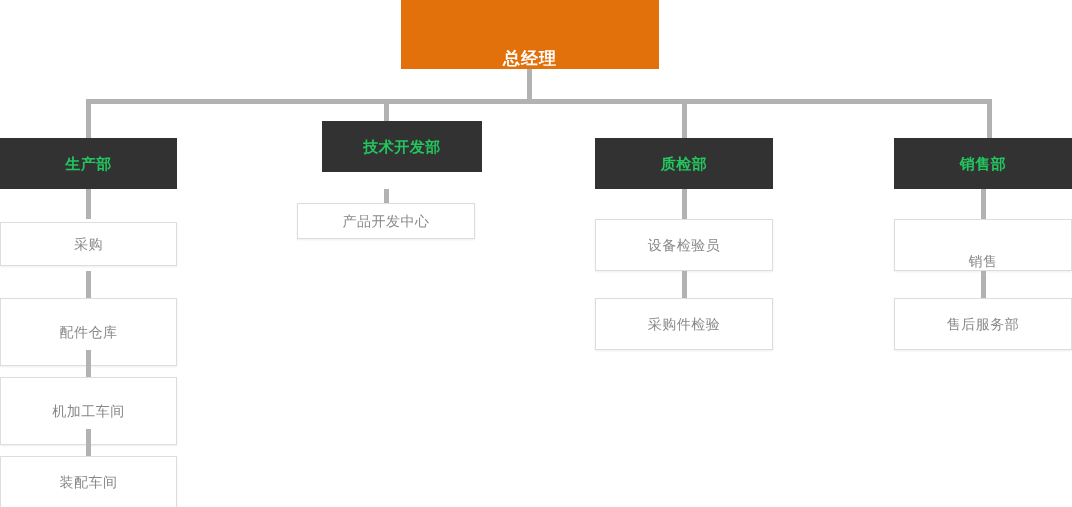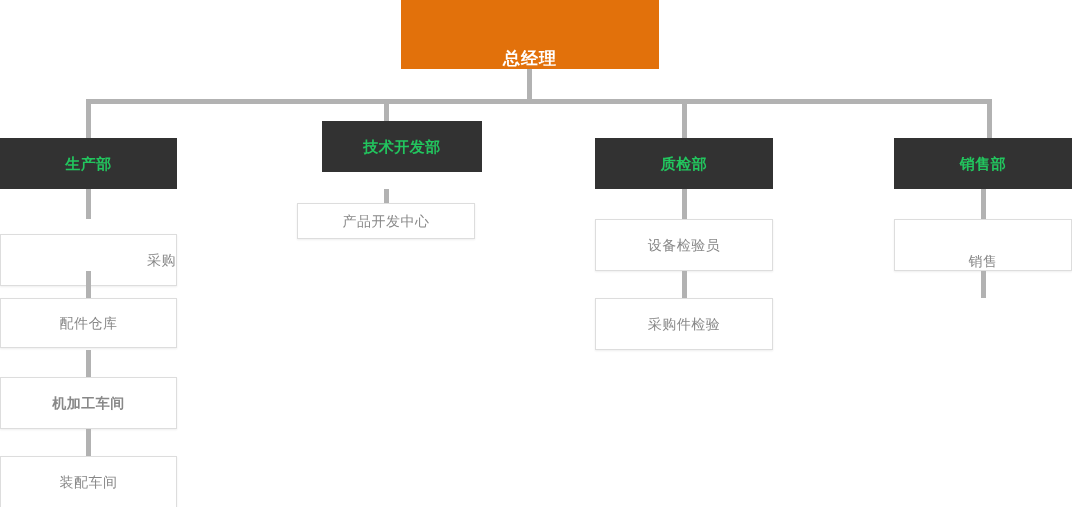--- a/index.html
+++ b/index.html
@@ -90,33 +90,33 @@
   <div class="conn-v" style="left:384px; top:99px; height:39px;"></div>
   <div class="conn-v" style="left:682px; top:99px; height:39px;"></div>
   <div class="conn-v" style="left:987px; top:99px; height:39px;"></div>
 
   <div class="node node-dept" style="left:0px; top:138px; width:177px; height:51px;">
     <span>生产部</span>
   </div>
 
   <div class="conn-v" style="left:86px; top:189px; height:30px;"></div>
 
-  <div class="node node-sub" style="left:0px; top:234px; width:177px; height:52px;justify-content:flex-end;">
+  <div class="node node-sub" style="left:0px; top:222px; width:177px; height:44px;">
     <span>采购</span>
   </div>
 
   <div class="conn-v" style="left:86px; top:271px; height:27px;"></div>
 
-  <div class="node node-sub" style="left:0px; top:298px; width:177px; height:50px;text-align:center;">
+  <div class="node node-sub" style="left:0px; top:298px; width:177px; height:68px;text-align:center;">
     <span>配件仓库</span>
   </div>
 
   <div class="conn-v" style="left:86px; top:350px; height:27px;"></div>
 
-  <div class="node node-sub" style="left:0px; top:377px; width:177px; height:52px;font-weight:bold;">
+  <div class="node node-sub" style="left:0px; top:377px; width:177px; height:68px;">
     <span>机加工车间</span>
   </div>
 
   <div class="conn-v" style="left:86px; top:429px; height:27px;"></div>
 
   <div class="node node-sub" style="left:0px; top:456px; width:177px; height:52px;">
     <span>装配车间</span>
   </div>
 
   <div class="node node-dept" style="left:297px; top:121px; width:160px; height:51px;margin-left:25px;">
@@ -150,14 +150,17 @@
   </div>
 
   <div class="conn-v" style="left:981px; top:189px; height:30px;"></div>
 
   <div class="node node-sub" style="left:894px; top:219px; width:178px; height:52px;align-items:flex-end;">
     <span>销售</span>
   </div>
 
   <div class="conn-v" style="left:981px; top:271px; height:27px;"></div>
 
+  <div class="node node-sub" style="left:894px; top:298px; width:178px; height:52px;">
+    <span>售后服务部</span>
+  </div>
 
 </div>
 
 </body></html>

